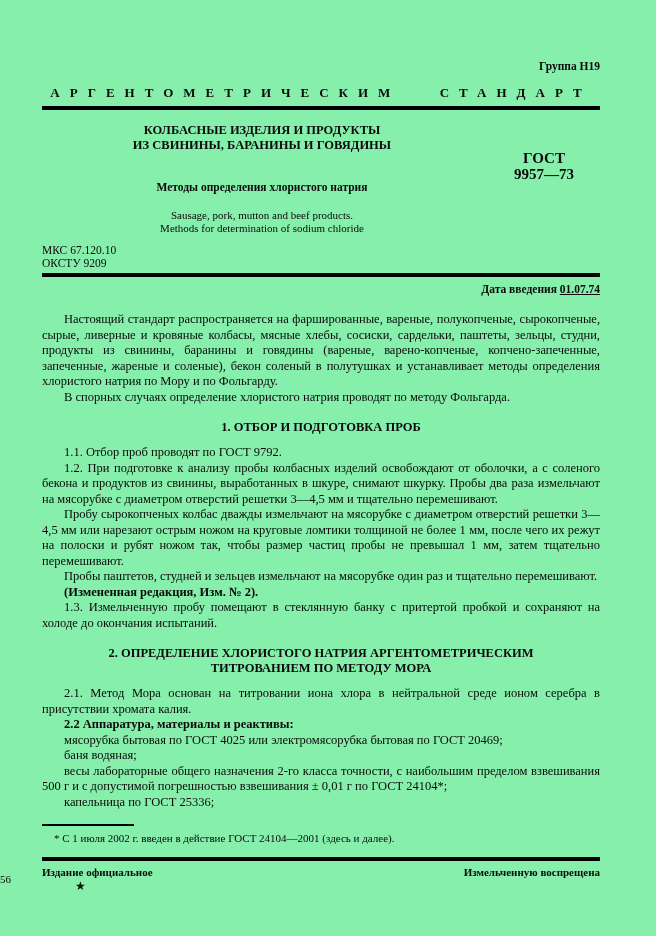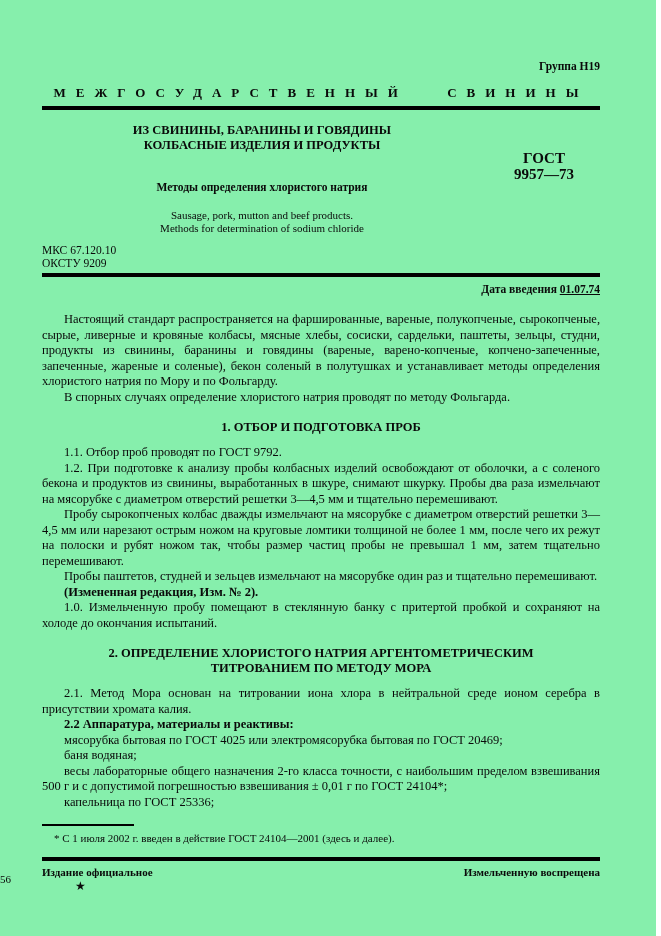--- a/index.html
+++ b/index.html
@@ -103,29 +103,29 @@
   }
 </style>
 </head>
 <body>
 
 <div class="page">
   <div class="content">
 
     <div class="group-row">Группа Н19</div>
 
-    <div class="standard-type">МЕЖГОСУДАРСТВЕННЫЙ СВИНИНЫ</div>
+    <div class="standard-type">АРГЕНТОМЕТРИЧЕСКИМ СТАНДАРТ</div>
 
     <div class="rule-thick"></div>
 
     <div class="title-row">
       <div class="title-left">
         <div class="doc-title">
+          <div>КОЛБАСНЫЕ ИЗДЕЛИЯ И ПРОДУКТЫ</div>
           <div>ИЗ СВИНИНЫ, БАРАНИНЫ И ГОВЯДИНЫ</div>
-          <div>КОЛБАСНЫЕ ИЗДЕЛИЯ И ПРОДУКТЫ</div>
         </div>
         <div class="doc-subtitle">Методы определения хлористого натрия</div>
         <div class="doc-title-en">
           <div>Sausage, pork, mutton and beef products.</div>
           <div>Methods for determination of sodium chloride</div>
         </div>
       </div>
       <div class="gost-block">
         <div>ГОСТ</div>
         <div>9957—73</div>
@@ -150,21 +150,21 @@
     </div>
 
     <div class="section-heading">1. ОТБОР И ПОДГОТОВКА ПРОБ</div>
 
     <div class="body-text">
       <p class="para">1.1. Отбор проб проводят по ГОСТ 9792.</p>
       <p class="para">1.2. При подготовке к анализу пробы колбасных изделий освобождают от оболочки, а с соленого бекона и продуктов из свинины, выработанных в шкуре, снимают шкурку. Пробы два раза измельчают на мясорубке с диаметром отверстий решетки 3—4,5 мм и тщательно перемешивают.</p>
       <p class="para">Пробу сырокопченых колбас дважды измельчают на мясорубке с диаметром отверстий решетки 3—4,5 мм или нарезают острым ножом на круговые ломтики толщиной не более 1 мм, после чего их режут на полоски и рубят ножом так, чтобы размер частиц пробы не превышал 1 мм, затем тщательно перемешивают.</p>
       <p class="para">Пробы паштетов, студней и зельцев измельчают на мясорубке один раз и тщательно перемешивают.</p>
       <p class="para bold-line">(Измененная редакция, Изм. № 2).</p>
-      <p class="para">1.0. Измельченную пробу помещают в стеклянную банку с притертой пробкой и сохраняют на холоде до окончания испытаний.</p>
+      <p class="para">1.3. Измельченную пробу помещают в стеклянную банку с притертой пробкой и сохраняют на холоде до окончания испытаний.</p>
     </div>
 
     <div class="section-heading">
       <div>2. ОПРЕДЕЛЕНИЕ ХЛОРИСТОГО НАТРИЯ АРГЕНТОМЕТРИЧЕСКИМ</div>
       <div>ТИТРОВАНИЕМ ПО МЕТОДУ МОРА</div>
     </div>
 
     <div class="body-text">
       <p class="para">2.1. Метод Мора основан на титровании иона хлора в нейтральной среде ионом серебра в присутствии хромата калия.</p>
       <p class="para bold-line">2.2 Аппаратура, материалы и реактивы:</p>

